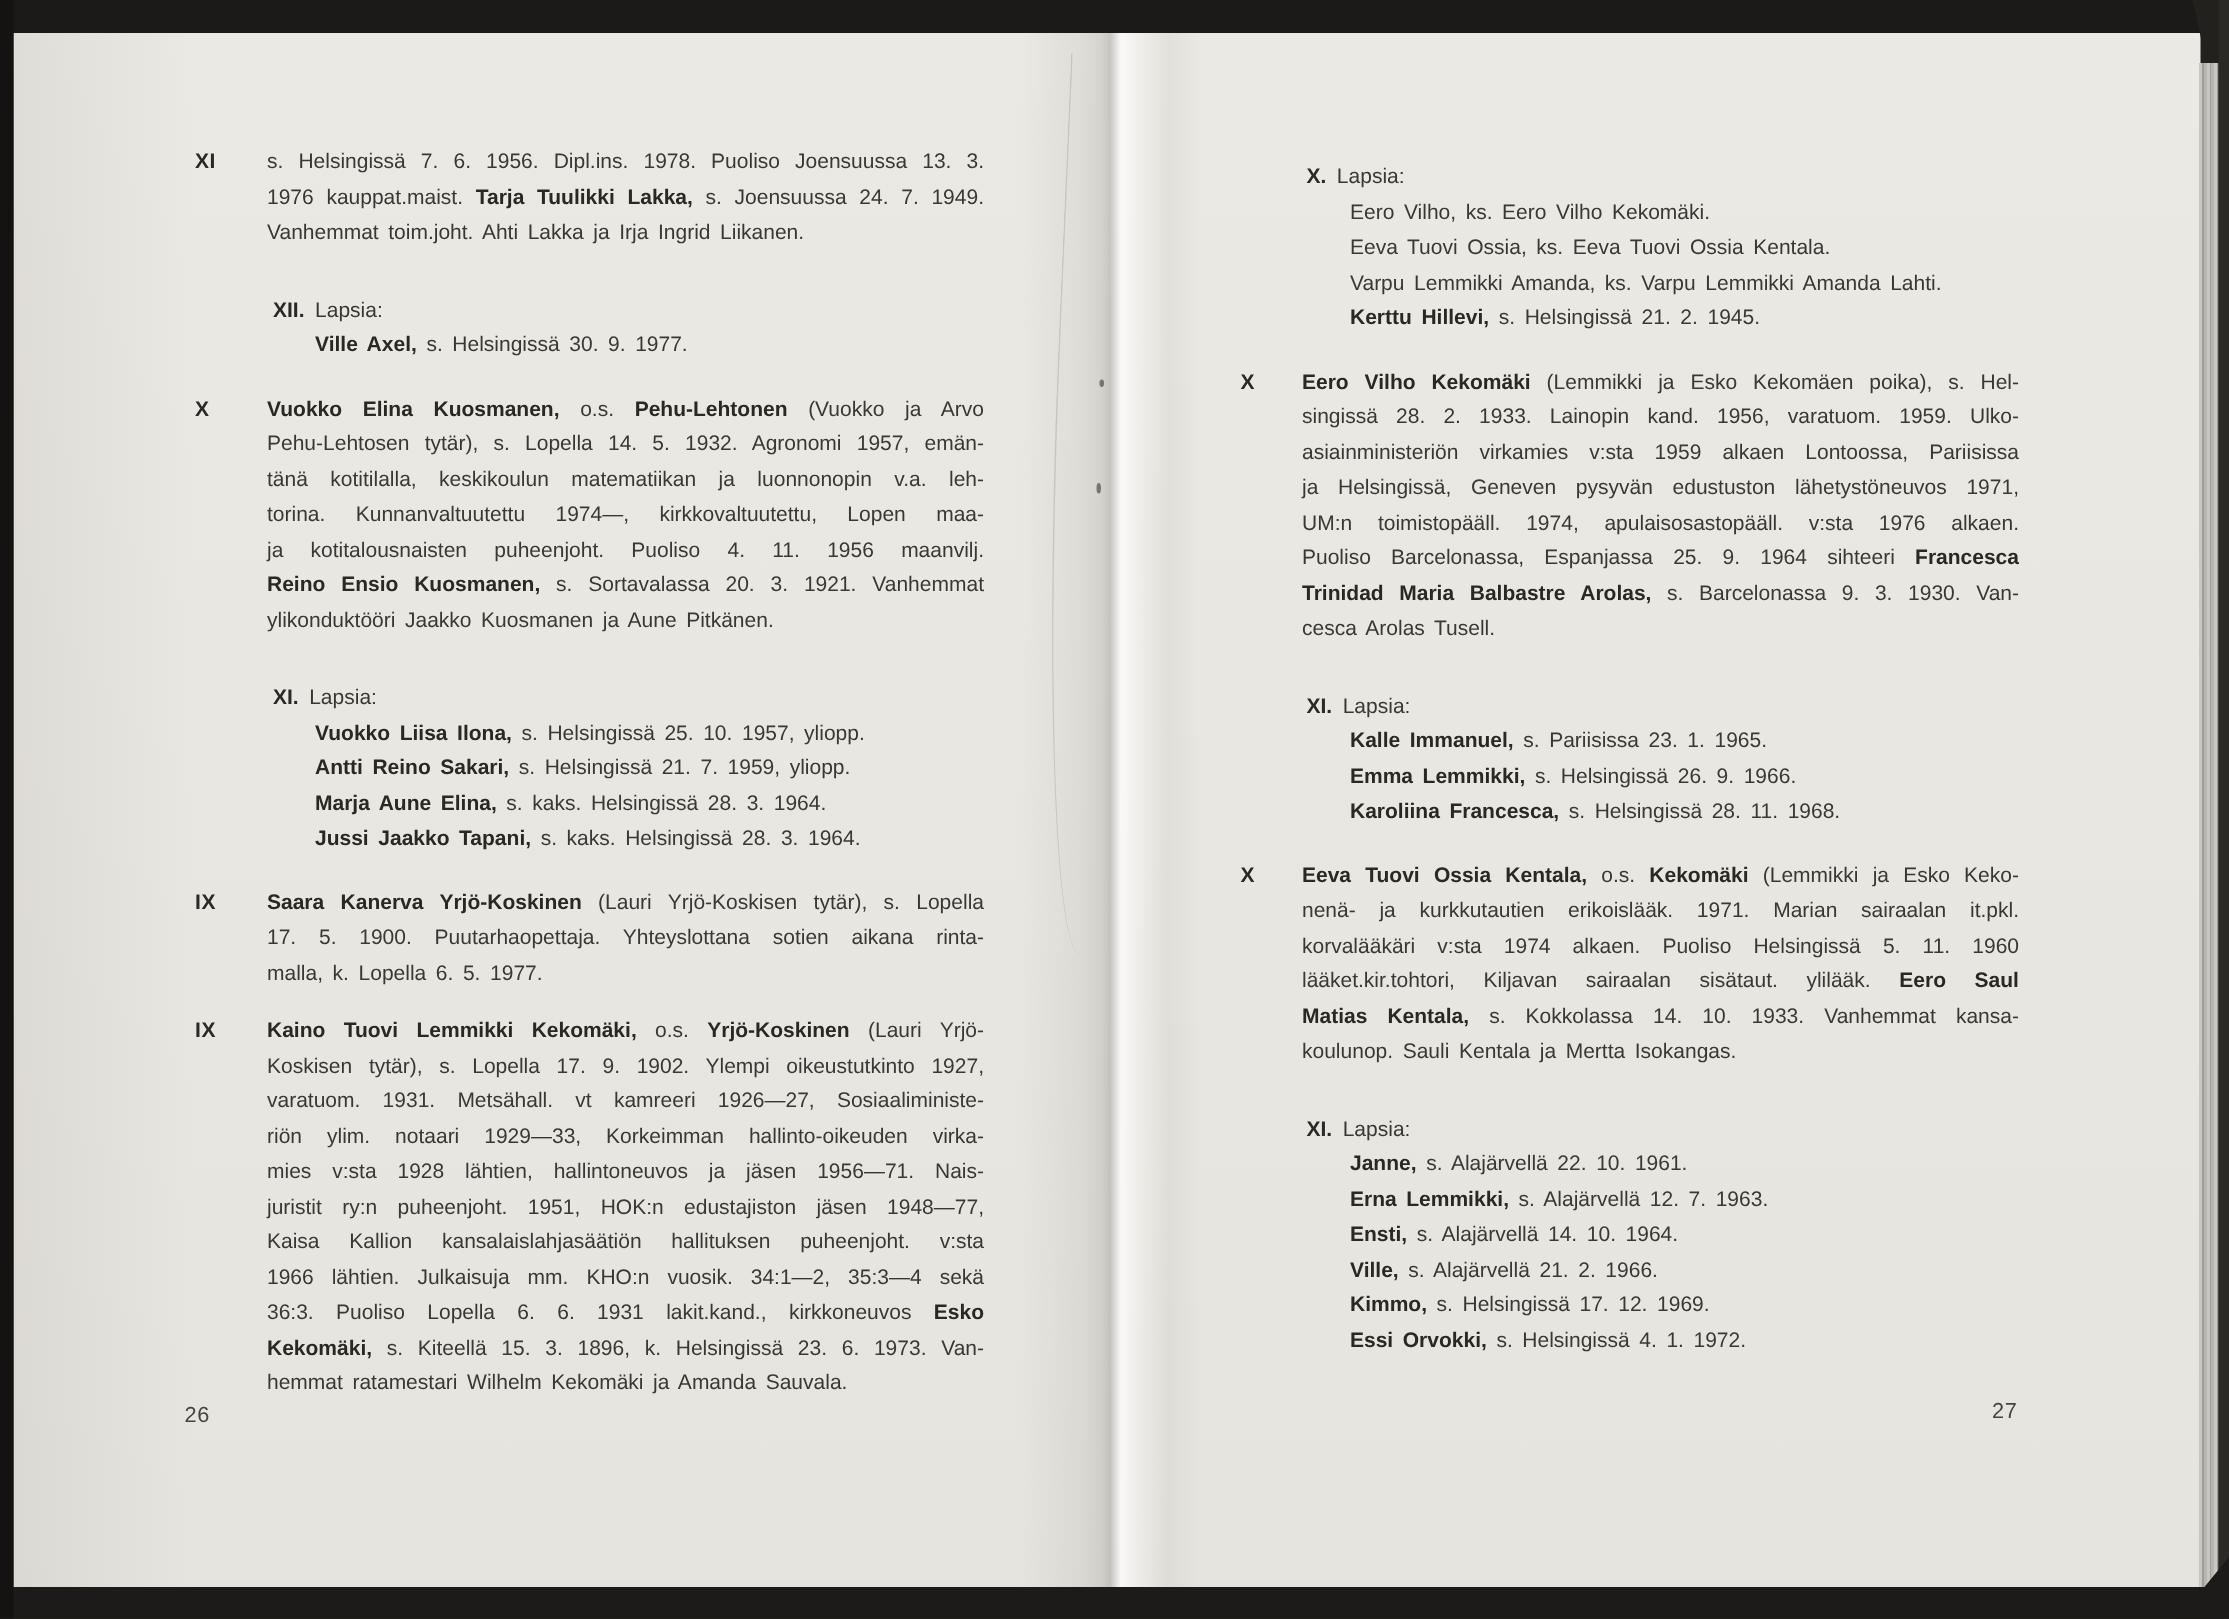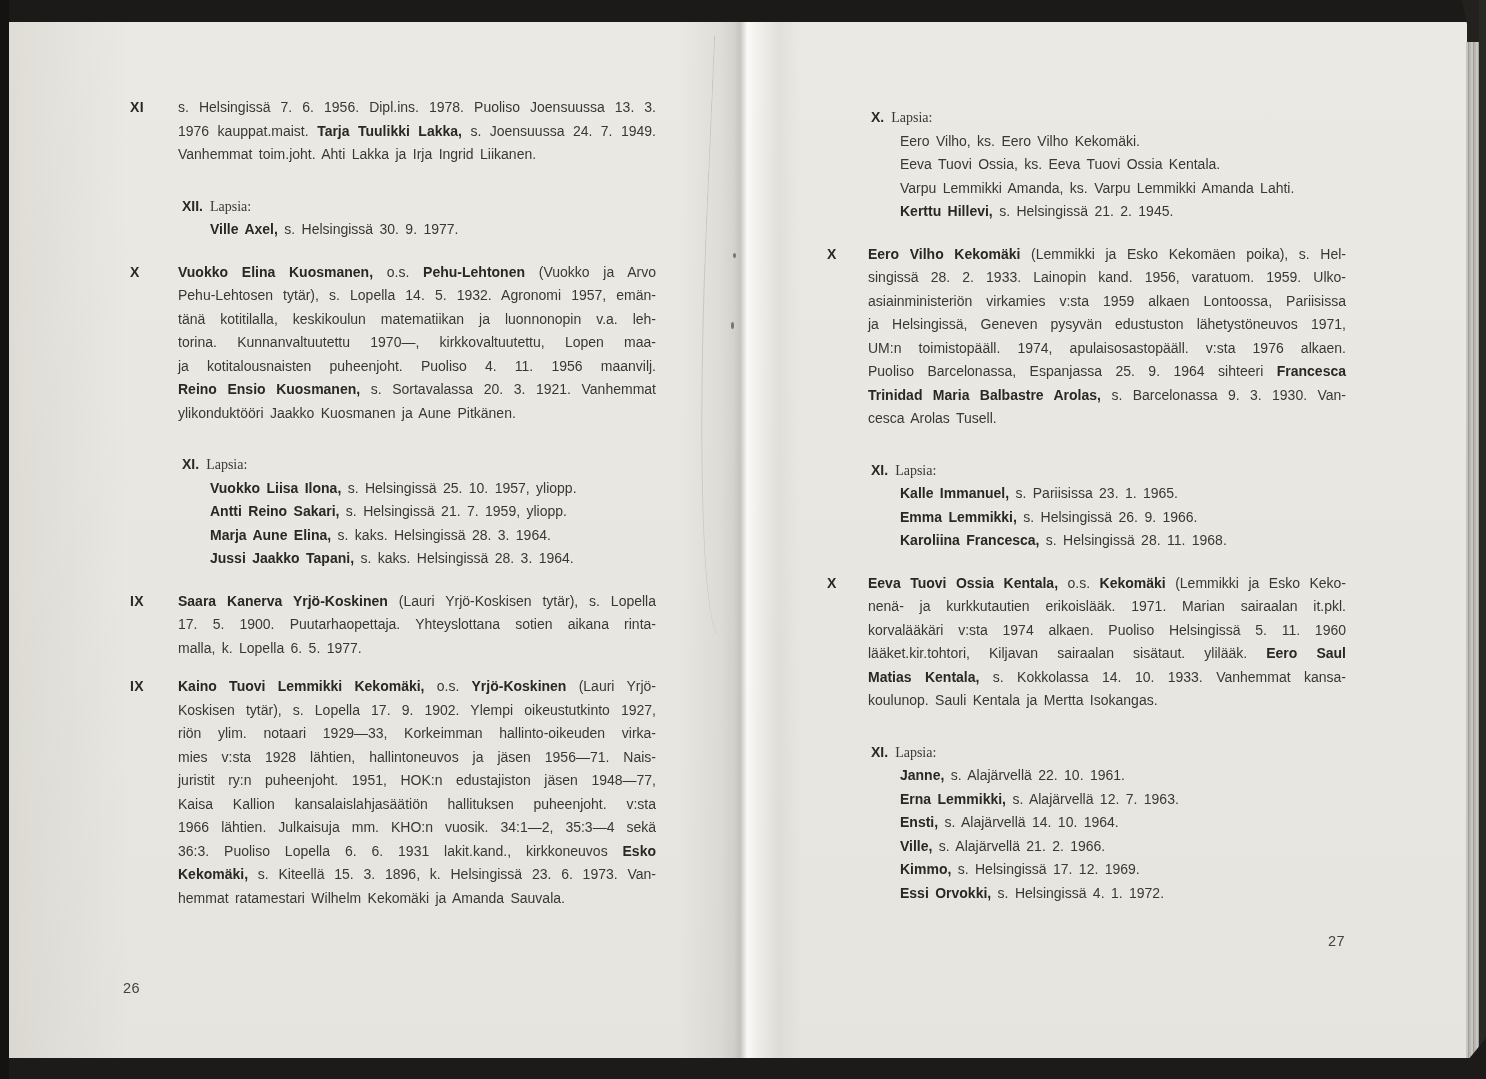--- a/index.html
+++ b/index.html
@@ -68,29 +68,29 @@
   .para { width:478px; }
   .line { height:23.5px; line-height:23.5px; text-align:justify; text-align-last:justify; }
   .line.last { text-align:center; text-align-last:left; word-spacing:2.5px; }
 
   .children { margin-top:28px; margin-bottom:19px; }
   .children:first-child { margin-top:0; }
   .col-left  .children { margin-left:52px; }
   .col-right .children { margin-left:44px; }
   .chead { height:23.5px; line-height:23.5px; }
   .chead .clabel { font-weight:700; color:#2a2925; }
-  .chead .ctext  { margin-left:7px;font-family:Liberation Serif, serif; }
+  .chead .ctext  { margin-left:7px; }
   .citem { height:23.5px; line-height:23.5px; word-spacing:2.5px; }
   .col-left  .citem { margin-left:28px; }
   .col-right .citem { margin-left:29px; }
 
   .b { font-weight:700; color:#292823; }
 
   .pagenum { position:absolute; font-size:14.5px; color:#45433f; letter-spacing:0.5px; }
-  .pn-left  { left:123px;  top:980px; }
+  .pn-left  { left:123px;  top:936px; }
   .pn-right { left:1328px; top:933px; }
 </style>
 </head>
 <body>
 
 <div class="scan">
   <div class="paper">
     <div class="paper-shade-l"></div>
     <div class="gutter"></div>
     <div class="crease"></div>
@@ -110,21 +110,21 @@
       <div class="children">
         <div class="chead"><span class="clabel">XII.</span><span class="ctext">Lapsia:</span></div>
         <div class="citem"><span class="b">Ville Axel, </span><span>s. Helsingissä 30. 9. 1977.</span></div>
       </div>
       <div class="entry">
         <span class="gen">X</span>
         <div class="para">
           <div class="line"><span class="b">Vuokko Elina Kuosmanen, </span><span>o.s. </span><span class="b">Pehu-Lehtonen </span><span>(Vuokko ja Arvo</span></div>
           <div class="line"><span>Pehu-Lehtosen tytär), s. Lopella 14. 5. 1932. Agronomi 1957, emän-</span></div>
           <div class="line"><span>tänä kotitilalla, keskikoulun matematiikan ja luonnonopin v.a. leh-</span></div>
-          <div class="line"><span>torina. Kunnanvaltuutettu 1970—, kirkkovaltuutettu, Lopen maa-</span></div>
+          <div class="line"><span>torina. Kunnanvaltuutettu 1974—, kirkkovaltuutettu, Lopen maa-</span></div>
           <div class="line"><span>ja kotitalousnaisten puheenjoht. Puoliso 4. 11. 1956 maanvilj.</span></div>
           <div class="line"><span class="b">Reino Ensio Kuosmanen, </span><span>s. Sortavalassa 20. 3. 1921. Vanhemmat</span></div>
           <div class="line last"><span>ylikonduktööri Jaakko Kuosmanen ja Aune Pitkänen.</span></div>
         </div>
       </div>
       <div class="children">
         <div class="chead"><span class="clabel">XI.</span><span class="ctext">Lapsia:</span></div>
         <div class="citem"><span class="b">Vuokko Liisa Ilona, </span><span>s. Helsingissä 25. 10. 1957, yliopp.</span></div>
         <div class="citem"><span class="b">Antti Reino Sakari, </span><span>s. Helsingissä 21. 7. 1959, yliopp.</span></div>
         <div class="citem"><span class="b">Marja Aune Elina, </span><span>s. kaks. Helsingissä 28. 3. 1964.</span></div>
@@ -136,20 +136,21 @@
           <div class="line"><span class="b">Saara Kanerva Yrjö-Koskinen </span><span>(Lauri Yrjö-Koskisen tytär), s. Lopella</span></div>
           <div class="line"><span>17. 5. 1900. Puutarhaopettaja. Yhteyslottana sotien aikana rinta-</span></div>
           <div class="line last"><span>malla, k. Lopella 6. 5. 1977.</span></div>
         </div>
       </div>
       <div class="entry">
         <span class="gen">IX</span>
         <div class="para">
           <div class="line"><span class="b">Kaino Tuovi Lemmikki Kekomäki, </span><span>o.s. </span><span class="b">Yrjö-Koskinen </span><span>(Lauri Yrjö-</span></div>
           <div class="line"><span>Koskisen tytär), s. Lopella 17. 9. 1902. Ylempi oikeustutkinto 1927,</span></div>
+          <div class="line"><span>varatuom. 1931. Metsähall. vt kamreeri 1926—27, Sosiaaliministe-</span></div>
           <div class="line"><span>riön ylim. notaari 1929—33, Korkeimman hallinto-oikeuden virka-</span></div>
           <div class="line"><span>mies v:sta 1928 lähtien, hallintoneuvos ja jäsen 1956—71. Nais-</span></div>
           <div class="line"><span>juristit ry:n puheenjoht. 1951, HOK:n edustajiston jäsen 1948—77,</span></div>
           <div class="line"><span>Kaisa Kallion kansalaislahjasäätiön hallituksen puheenjoht. v:sta</span></div>
           <div class="line"><span>1966 lähtien. Julkaisuja mm. KHO:n vuosik. 34:1—2, 35:3—4 sekä</span></div>
           <div class="line"><span>36:3. Puoliso Lopella 6. 6. 1931 lakit.kand., kirkkoneuvos </span><span class="b">Esko</span></div>
           <div class="line"><span class="b">Kekomäki, </span><span>s. Kiteellä 15. 3. 1896, k. Helsingissä 23. 6. 1973. Van-</span></div>
           <div class="line last"><span>hemmat ratamestari Wilhelm Kekomäki ja Amanda Sauvala.</span></div>
         </div>
       </div>

